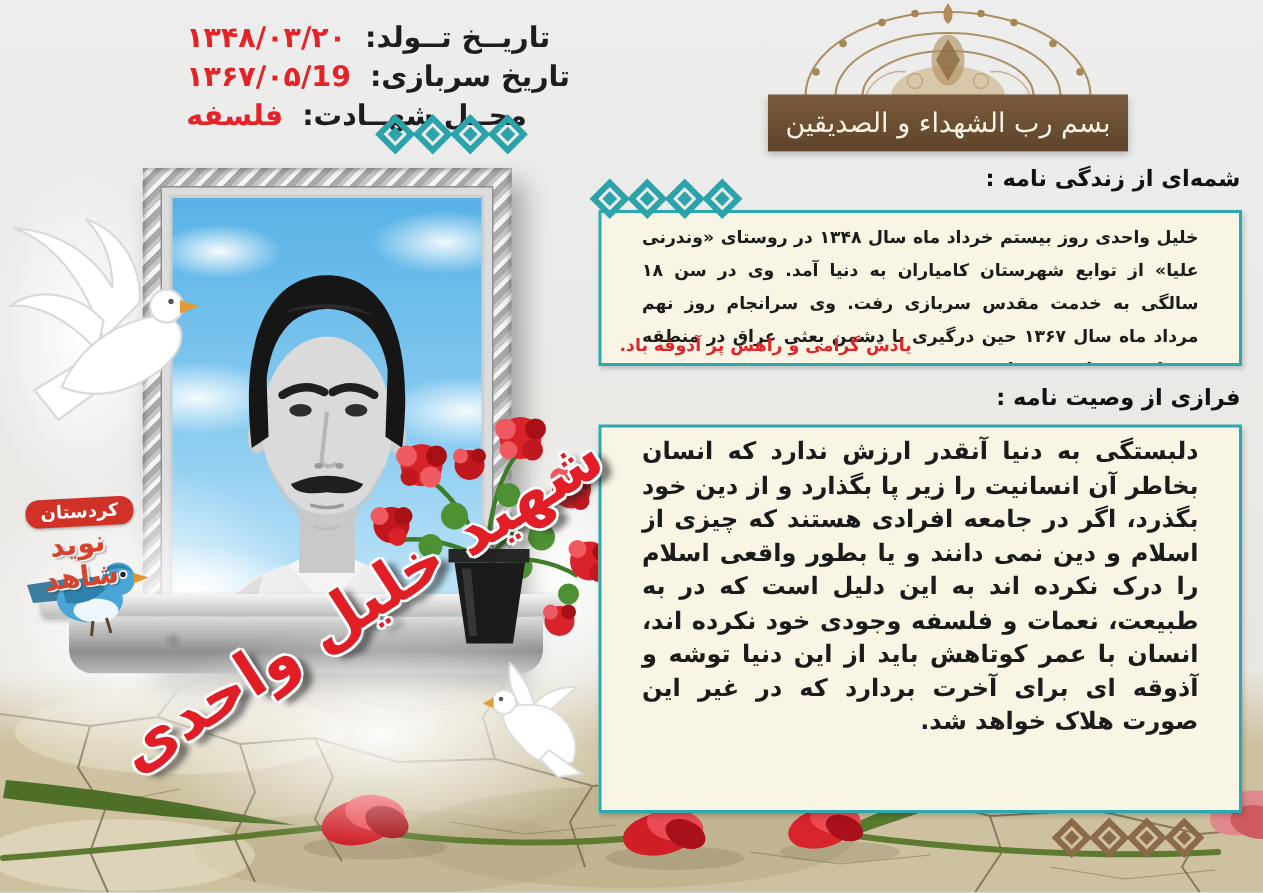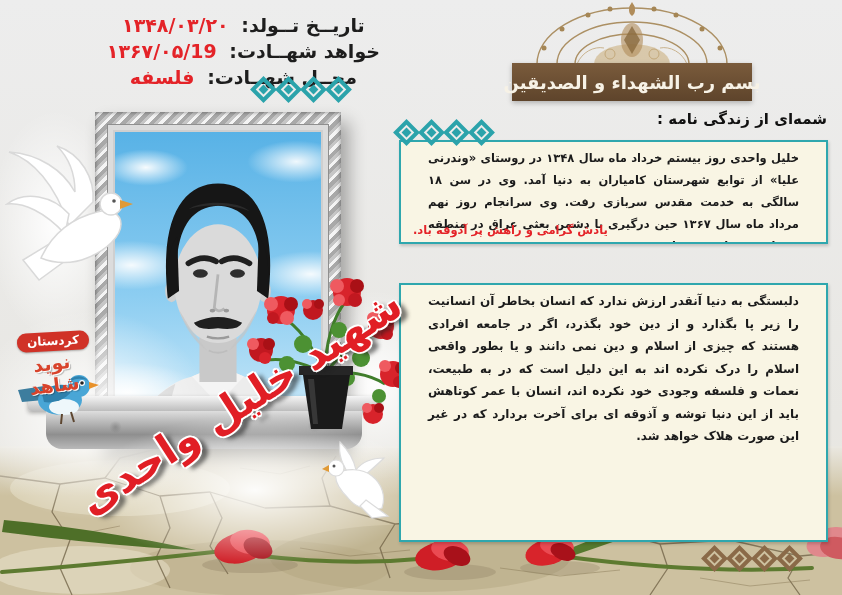--- a/index.html
+++ b/index.html
@@ -1,53 +1,53 @@
 <!DOCTYPE html>
 <html lang="fa"><head>
 <meta charset="utf-8">
 <style>
   html,body{margin:0;padding:0;background:#d5d5d5;}
   .canvas{position:relative;width:842px;height:595px;overflow:hidden;
     background:linear-gradient(180deg,#ededed 0%,#e8e7e3 70%,#eae7df 100%);
     font-family:"DejaVu Sans",sans-serif;}
 
   
-  .dates{position:absolute;top:12px;right:462px;direction:rtl;text-align:center;z-index:6;}
+  .dates{position:absolute;top:12px;right:462px;direction:rtl;text-align:left;z-index:6;}
   .info-row{font-size:19px;font-weight:bold;line-height:26px;color:#1d1d1d;white-space:nowrap;}
   .info-value{color:#e42328;margin-right:6px;}
 
   
   .dmd-row{position:absolute;display:flex;z-index:7;}
   .dmd{position:relative;display:inline-block;width:11px;height:11px;border:4px solid #2ba3ab;transform:rotate(45deg);margin:0 3px;}
   .dmd::after{content:"";position:absolute;left:2px;top:2px;width:7px;height:7px;background:#2ba3ab;}
   .dmd.brown{border-color:#8a6a48;}
   .dmd.brown::after{background:#8a6a48;}
   #dmd-dates{top:80px;left:251px;}
   #dmd-bio{top:123px;left:394px;}
   #dmd-bottom{top:549px;left:702px;}
 
   
   .crown{position:absolute;left:482px;top:2px;z-index:2;}
   .banner{position:absolute;left:512px;top:63px;width:240px;height:38px;z-index:3;
     background:linear-gradient(#7a5b3c,#5e442b);display:flex;align-items:center;justify-content:center;
     box-shadow:0 2px 5px rgba(0,0,0,.25);}
-  .banner span{color:#f7f2e6;font-size:18px;font-weight:bold;white-space:nowrap;}
+  .banner span{color:#f7f2e6;font-size:18px;font-weight:normal;white-space:nowrap;}
 
   
   .sec-title{position:absolute;right:15px;direction:rtl;font-size:15px;font-weight:bold;color:#111;z-index:6;}
   #bio-title{top:110px;margin-left:41px;}
   #will-title{top:256px;}
   .txt-box{position:absolute;left:399px;width:429px;background:#f9f5e4;border:2px solid #2fa7ae;
     box-shadow:1px 2px 3px rgba(0,0,0,.18);direction:rtl;padding:5px 27px;box-sizing:border-box;
     color:#1b1b1b;font-weight:bold;z-index:5;overflow:hidden;}
   #bio-box{top:140px;height:104px;}
   #bio-box p{margin:0;font-size:11.5px;line-height:22px;text-align:justify;}
   .tribute{position:absolute;left:12px;bottom:5px;color:#e42328;font-size:11.5px;font-weight:bold;}
   #will-box{top:283px;height:259px;display:flex;flex-direction:column;justify-content:space-between;}
-  #will-box p{margin:0;font-size:12px;line-height:22.5px;text-align:justify;}
+  #will-box p{margin:0;font-size:16px;line-height:22.5px;text-align:justify;}
   #will-box .date-line{text-align:right;font-size:12.5px;}
 
   
   .frame{position:absolute;left:95px;top:112px;width:246px;height:336px;z-index:3;
     background:repeating-linear-gradient(135deg,#c6c6c6 0 3px,#f4f4f4 3px 6px,#a9a9a9 6px 10px);
     padding:13px;box-sizing:border-box;
     box-shadow:8px 10px 16px rgba(0,0,0,.3), inset 0 0 5px rgba(0,0,0,.45);}
   .frame-mat{width:100%;height:100%;border:5px solid #dcdcdc;outline:1px solid #8f8f8f;box-sizing:border-box;background:#cfcfcf;padding:2px;}
   .photo{width:100%;height:100%;position:relative;overflow:hidden;
     background:
@@ -319,21 +319,21 @@
   </div>
 
   <div class="name-callig">شهید خلیل واحدی</div>
 
   <div class="dates">
     <div class="info-row">
       <span>تاریــخ تــولد:</span>
       <span class="info-value">۱۳۴۸/۰۳/۲۰</span>
     </div>
     <div class="info-row">
-      <span>خواهد شهــادت:</span>
+      <span>تاریخ سربازی:</span>
       <span class="info-value">۱۳۶۷/۰۵/19</span>
     </div>
     <div class="info-row">
       <span>محــل شهــادت:</span>
       <span class="info-value">فلسفه</span>
     </div>
   </div>
 
   <div class="dmd-row" id="dmd-dates">
     <span class="dmd"></span>
@@ -387,17 +387,18 @@
   <div class="banner">
     <span>بسم رب الشهداء و الصدیقین</span>
   </div>
 
   <div class="sec-title" id="bio-title">شمه‌ای از زندگی نامه :</div>
   <div class="txt-box" id="bio-box">
     <p>خلیل واحدی روز بیستم خرداد ماه سال ۱۳۴۸ در روستای «وندرنی علیا» از توابع شهرستان کامیاران به دنیا آمد. وی در سن ۱۸ سالگی به خدمت مقدس سربازی رفت. وی سرانجام روز نهم مرداد ماه سال ۱۳۶۷ حین درگیری با دشمن بعثی عراق در منطقه «بیزل» مریوان به شهادت رسید.</p>
     <span class="tribute">یادش گرامی و راهش پر آذوقه باد.</span>
   </div>
 
+  <div class="sec-title" id="will-title">فرازی از وصیت نامه :</div>
   <div class="txt-box" id="will-box">
     <p>دلبستگی به دنیا آنقدر ارزش ندارد که انسان بخاطر آن انسانیت را زیر پا بگذارد و از دین خود بگذرد، اگر در جامعه افرادی هستند که چیزی از اسلام و دین نمی دانند و یا بطور واقعی اسلام را درک نکرده اند به این دلیل است که در به طبیعت، نعمات و فلسفه وجودی خود نکرده اند، انسان با عمر کوتاهش باید از این دنیا توشه و آذوقه ای برای آخرت بردارد که در غیر این صورت هلاک خواهد شد.</p>
   </div>
 
 </div>
 
 </body></html>

